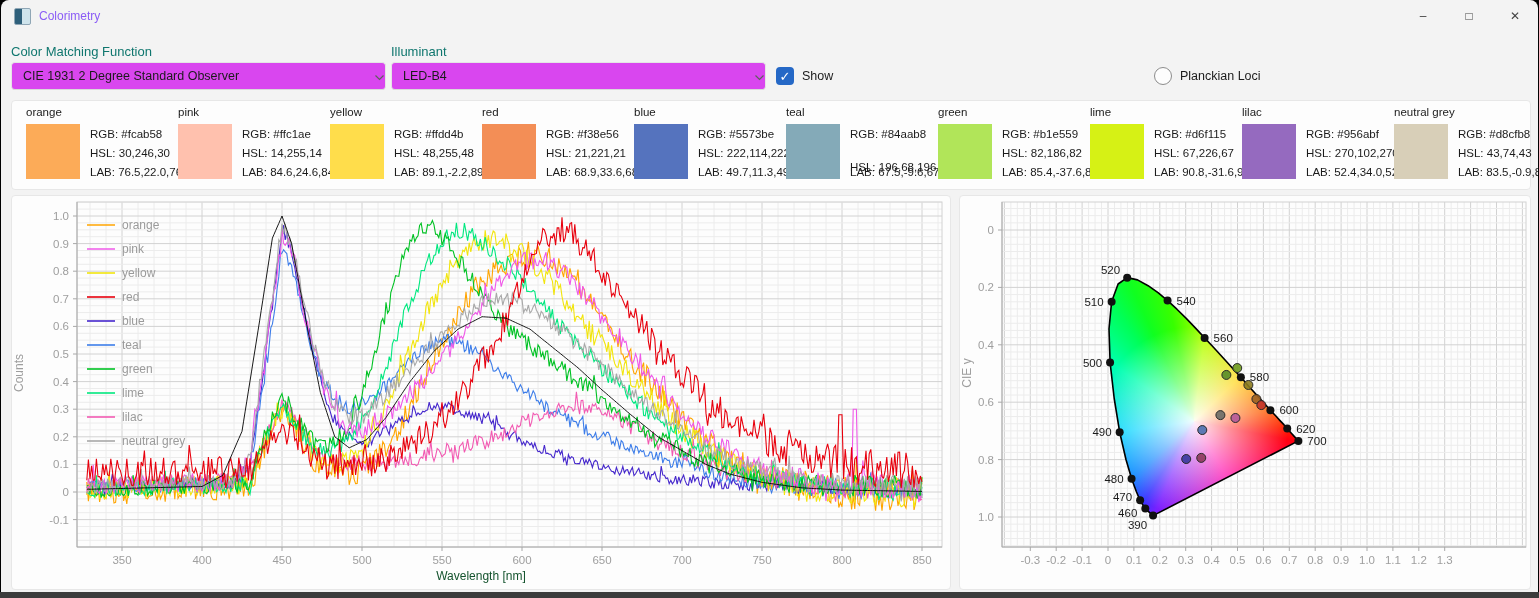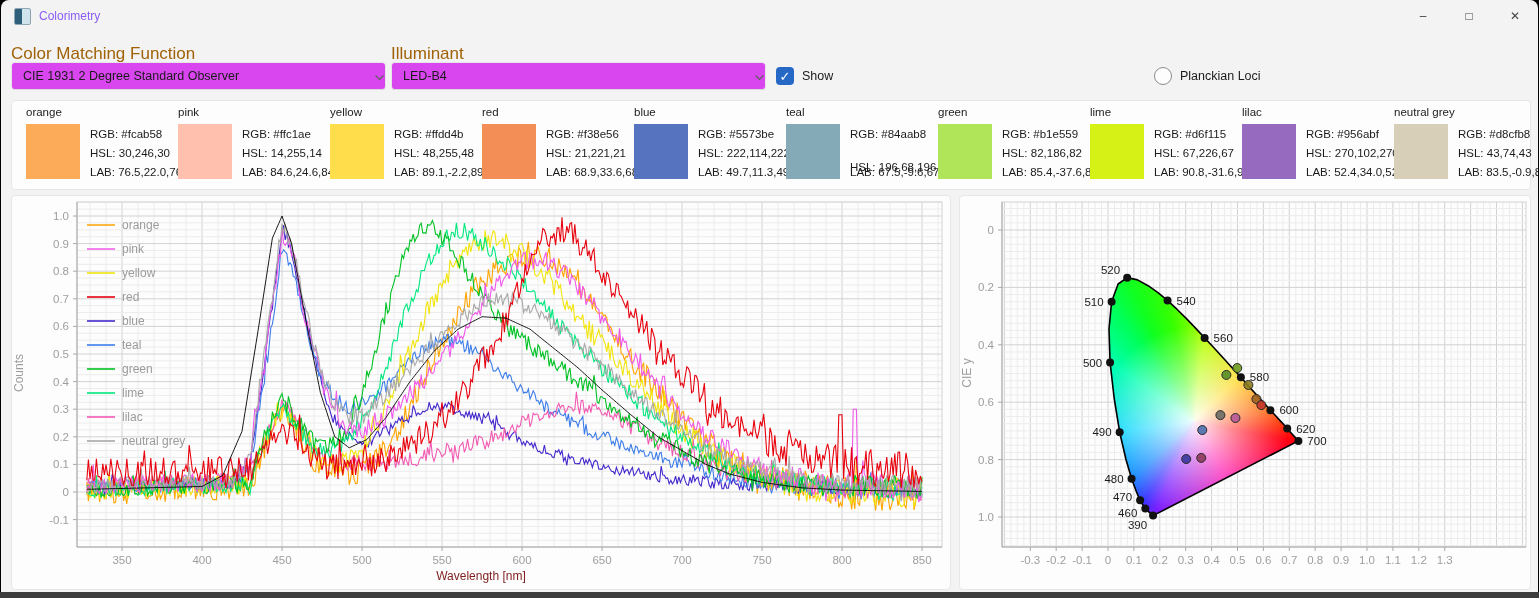--- a/index.html
+++ b/index.html
@@ -8,40 +8,40 @@
     border-radius:8px 8px 0 0;overflow:hidden;}
   
   .titlebar{position:absolute;left:0;top:0;width:100%;height:32px;}
   .app-icon{position:absolute;left:13px;top:8px;width:15px;height:15px;border:1px solid #8fa6b5;
     background:linear-gradient(90deg,#2e5f7a 0 45%,#cfe4ec 45% 100%);border-radius:2px;}
   .app-title{position:absolute;left:38px;top:9px;font-size:12px;color:#8b5cf6;}
   .winbtn{position:absolute;top:0;width:46px;height:32px;display:flex;align-items:center;justify-content:center;
     color:#444;font-size:12px;}
   .btn-min{right:92px}.btn-max{right:46px}.btn-close{right:0}
   
-  .ctl-label{position:absolute;font-size:17px;color:#a16207;}
+  .ctl-label{position:absolute;font-size:13px;color:#0f766e;}
   .dropdown{position:absolute;height:28px;background:#d946ef;border:1px solid #e5e5e5;border-bottom-color:#d9d9d9;
     border-radius:4px;box-sizing:border-box;display:flex;align-items:center;padding:0 30px 0 11px;
     font-size:12.5px;color:#1b1b1b;}
   .dropdown .chev{position:absolute;right:11px;top:9px;}
   .checkbox-row{position:absolute;display:flex;align-items:center;gap:8px;font-size:12.5px;color:#1b1b1b;}
   .cb{width:18px;height:18px;box-sizing:border-box;border-radius:4px;display:flex;align-items:center;
     justify-content:center;}
   .cb.checked{color:#fff;font-size:13px;}
   .cb.empty{border:1px solid #8c8c8c;background:#fdfdfd;border-radius:50%;}
   
   .card{position:absolute;background:#fdfdfd;border:1px solid #e7e7e7;border-radius:4px;box-sizing:border-box;}
   #swatchCard{left:10px;top:100px;width:1520px;height:90px;}
   .swatch-group{position:absolute;top:0;height:90px;}
   .swatch-name{position:absolute;left:0;top:5px;font-size:11.5px;color:#1b1b1b;}
   .swatch-box{position:absolute;left:0;top:23px;width:54px;height:55px;}
   .swatch-line{position:absolute;left:64px;font-size:11.5px;color:#1b1b1b;white-space:nowrap;}
   #leftCard{left:10px;top:195px;width:940px;height:395px;}
   #rightCard{left:958px;top:195px;width:572px;height:395px;}
-  .axis-title-x{position:absolute;bottom:6px;width:100%;text-align:center;font-size:12px;color:#7f1d1d;}
+  .axis-title-x{position:absolute;bottom:6px;width:100%;text-align:center;font-size:12px;color:#14532d;}
   .axis-title-y{position:absolute;left:-28px;top:50%;width:70px;text-align:center;font-size:12px;color:#9e9e9e;
     transform:rotate(-90deg);}
   .bottom-strip{position:absolute;left:0;top:592px;width:1539px;height:6px;background:#3c3c3c;}
   svg{position:absolute;left:0;top:0;}
 </style>
 </head>
 <body>
 
 <div class="window">
 

